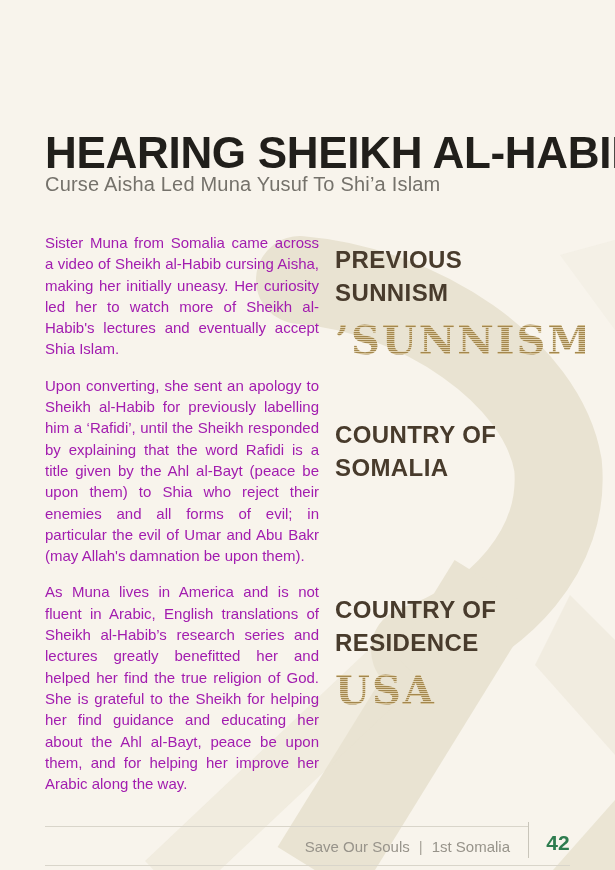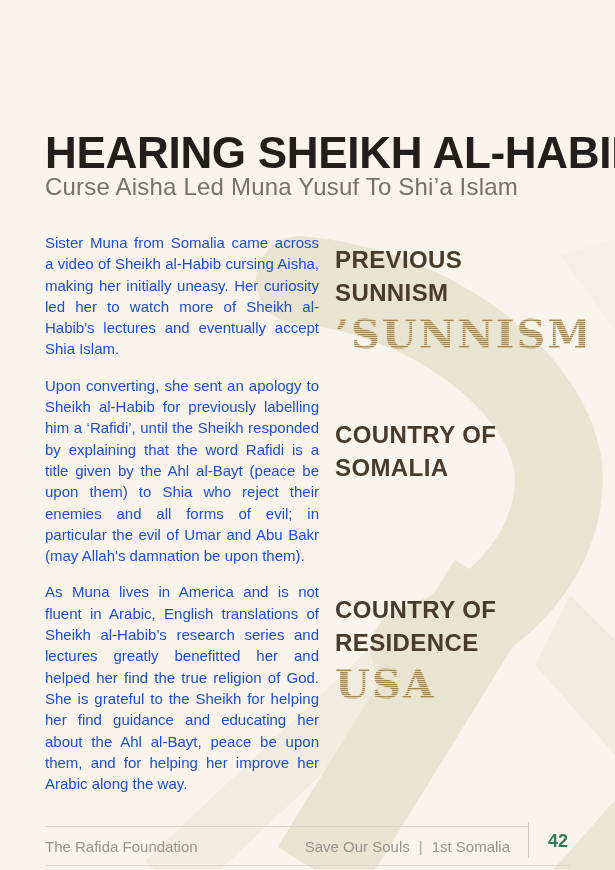--- a/index.html
+++ b/index.html
@@ -32,52 +32,52 @@
     font-size: 44px;
     letter-spacing: -0.3px;
     color: #211f1b;
     white-space: nowrap;
   }
 
   .subtitle {
     position: absolute;
     left: 45px;
     top: 173px;
-    font-size: 24px;
+    font-size: 20px;
     color: #75726b;
     letter-spacing: 0.2px;
   }
 
   .body-col {
     position: absolute;
     left: 45px;
     top: 232px;
     width: 274px;
     font-size: 15px;
     line-height: 21.3px;
-    color: #1d4ed8;
+    color: #a21caf;
     text-align: justify;
   }
   .body-col p { margin-bottom: 15px; }
 
   .info-block { position: absolute; left: 335px; width: 250px; }
   .info-block.b1 { top: 243px; }
   .info-block.b2 { top: 418px; }
   .info-block.b3 { top: 593px; }
 
   .info-label {
     font-size: 24px;
     font-weight: 700;
     line-height: 33px;
     letter-spacing: 0.4px;
     color: #483b2c;
   }
 
   .info-value {
-    margin-top: 1px;
+    margin-top: 7px;
     font-family: "DejaVu Serif", serif;
     font-weight: 700;
     font-size: 40px;
     letter-spacing: 2px;
     color: #b5985c;
     white-space: nowrap;
   }
   @supports (-webkit-background-clip: text) {
     .info-value {
       background-image: repeating-linear-gradient(
@@ -124,21 +124,21 @@
     color: #97938a;
     white-space: nowrap;
   }
   .footer-right .sep { margin: 0 9px; color: #a8a49a; }
 
   .page-number {
     position: absolute;
     left: 536px; top: 831px;
     width: 44px;
     text-align: center;
-    font-size: 18px;
+    font-size: 21px;
     font-weight: 700;
     color: #2e7c4f;
   }
 </style>
 </head>
 <body>
 
 <div class="page">
 
   <svg class="watermark" viewBox="0 0 615 870" width="615" height="870" aria-hidden="true">
@@ -185,21 +185,20 @@
         <div>COUNTRY OF</div>
         <div>RESIDENCE</div>
       </div>
       <div class="info-value">USA</div>
     </div>
 
     <div class="footer-rule-top"></div>
     <div class="footer-rule-bottom"></div>
     <div class="footer-divider"></div>
 
-    <div class="footer-left">The Rafida Foundation</div>
 
     <div class="footer-right">
       <span>Save Our Souls</span><span class="sep">|</span><span>1st Somalia</span>
     </div>
 
     <div class="page-number">42</div>
 
   </div>
 </div>
 

